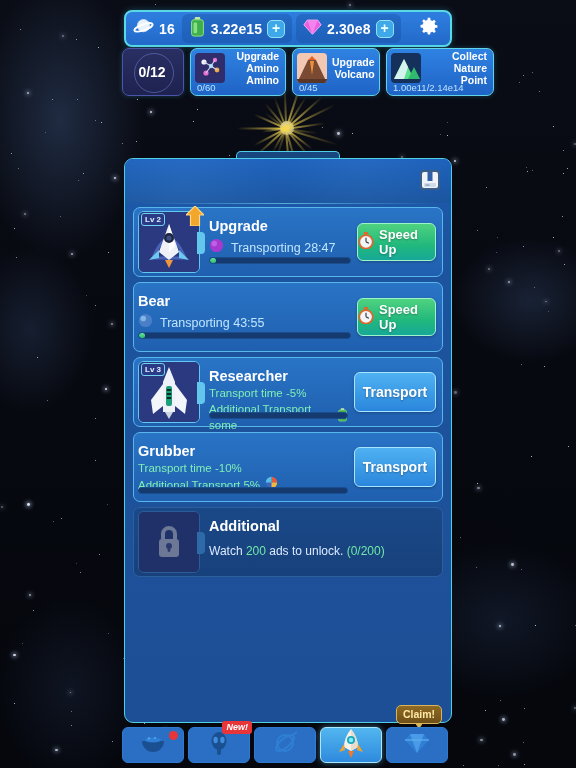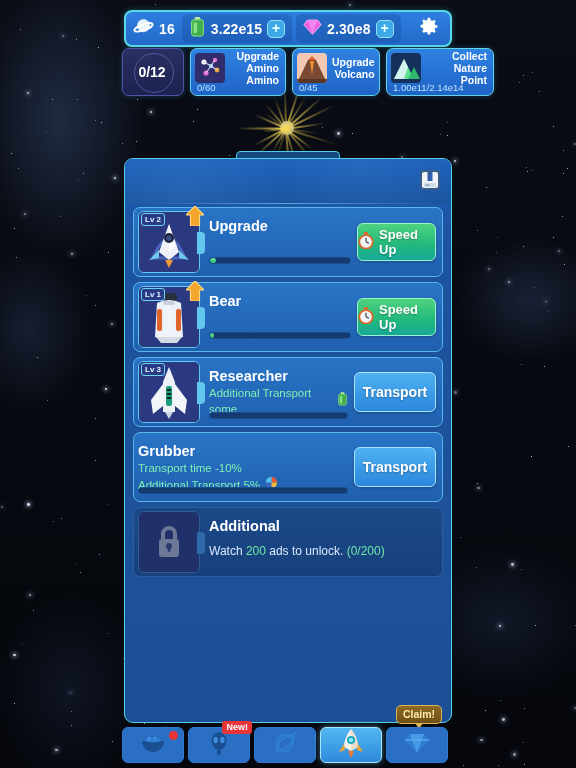--- a/index.html
+++ b/index.html
@@ -212,21 +212,21 @@
     box-shadow:0 1px 3px rgba(0,0,0,.25);
   }
   .btn-transport {
     width:82px; height:40px; font-size:14px;
     background:linear-gradient(180deg,#4fb2f2 0%, #2a86dc 100%);
     border:1.5px solid #a7e4ff;
     box-shadow:0 1px 3px rgba(0,0,0,.25);
   }
 
   
-  #bottomnav { position:absolute; left:122px; top:727px; display:flex; gap:4px; }
+  #bottomnav { position:absolute; left:122px; top:727px; display:flex; gap:4px;font-style:italic; }
   .nav {
     position:relative;
     width:62px; height:36px; border-radius:6px;
     background:#2a6fc4; border:1px solid #2f7ad1;
     display:flex; align-items:center; justify-content:center;
   }
   .nav.active {
     background:linear-gradient(180deg,#52b6ef,#2e8ade);
     border:1.5px solid #a8e8ff;
     box-shadow:0 0 6px rgba(110,210,255,.5);
@@ -690,63 +690,60 @@
         <div class="lv-badge">Lv 2</div>
         <div class="up-arrow">
           <svg width="18" height="20" viewBox="0 0 18 20">
             <path d="M9 0 L18 9 H13.5 V20 H4.5 V9 H0 Z" fill="#f2a62c" stroke="#ffd780" stroke-width="1.2"></path>
           </svg>
         </div>
         <div class="thumb-tab"></div>
       </div>
       <div class="ship-body">
         <div class="ship-name">Upgrade</div>
+        <div class="ship-status">
+          <span class="ico">
+            <svg width="15" height="15" viewBox="0 0 16 16">
+              <circle cx="8" cy="8" r="7" fill="#a43ad0"></circle>
+              <circle cx="5.6" cy="5.8" r="3" fill="#d06ef0" opacity=".7"></circle>
+            </svg>
+          </span>
+          <span class="txt">Transporting 28:47</span>
+        </div>
         <div class="pbar">
           <div class="fill" style="width:4%"></div>
         </div>
       </div>
       <div class="ship-action">
         <div class="btn btn-speed">
           <span class="ico">
             <svg width="16" height="17" viewBox="0 0 18 19">
               <rect x="6.5" y="0" width="5" height="2.6" rx="1" fill="#e0662b"></rect>
               <circle cx="9" cy="11" r="7.6" fill="#f2f6fa" stroke="#e0662b" stroke-width="2"></circle>
               <line x1="9" y1="11" x2="9" y2="6.5" stroke="#444" stroke-width="1.4"></line>
               <line x1="9" y1="11" x2="12.3" y2="12.6" stroke="#444" stroke-width="1.4"></line>
             </svg>
           </span>
           <span>Speed Up</span>
         </div>
       </div>
     </div>
 
     <div class="ship">
-      <div class="ship-thumb">
-        <div class="thumb-inner">
-          <svg width="60" height="60" viewBox="0 0 60 60">
-            <rect width="60" height="60" fill="#2b3a80"></rect>
-            <rect x="22" y="6" width="16" height="8" rx="3" fill="#2a2f3f"></rect>
-            <path d="M18 16 Q30 10 42 16 L44 50 Q30 56 16 50 Z" fill="#eef2f8"></path>
-            <rect x="26" y="20" width="8" height="26" rx="3" fill="#f0f4f9"></rect>
-            <rect x="18" y="22" width="5" height="22" rx="2" fill="#e0652c"></rect>
-            <rect x="37" y="22" width="5" height="22" rx="2" fill="#e0652c"></rect>
-            <rect x="24" y="14" width="12" height="4" rx="2" fill="#c8d2dd"></rect>
-            <path d="M17 50 L22 56 H38 L43 50 Z" fill="#d3dbe4"></path>
-          </svg>
-        </div>
-        <div class="lv-badge">Lv 1</div>
-        <div class="up-arrow">
-          <svg width="18" height="20" viewBox="0 0 18 20">
-            <path d="M9 0 L18 9 H13.5 V20 H4.5 V9 H0 Z" fill="#f2a62c" stroke="#ffd780" stroke-width="1.2"></path>
-          </svg>
-        </div>
-        <div class="thumb-tab"></div>
-      </div>
       <div class="ship-body">
         <div class="ship-name">Bear</div>
+        <div class="ship-status">
+          <span class="ico">
+            <svg width="15" height="15" viewBox="0 0 16 16">
+              <circle cx="8" cy="8" r="7" fill="#4a7fc8"></circle>
+              <circle cx="5.6" cy="5.8" r="3" fill="#8fc2ef" opacity=".8"></circle>
+            </svg>
+          </span>
+          <span class="txt">Transporting 43:55</span>
+        </div>
         <div class="pbar">
           <div class="fill" style="width:3%"></div>
         </div>
       </div>
       <div class="ship-action">
         <div class="btn btn-speed">
           <span class="ico">
             <svg width="16" height="17" viewBox="0 0 18 19">
               <rect x="6.5" y="0" width="5" height="2.6" rx="1" fill="#e0662b"></rect>
               <circle cx="9" cy="11" r="7.6" fill="#f2f6fa" stroke="#e0662b" stroke-width="2"></circle>
@@ -773,20 +770,23 @@
             <rect x="27.8" y="35" width="4.4" height="2" fill="#0d2a22"></rect>
             <path d="M26 50 L30 57 L34 50 Z" fill="#cdd6e0"></path>
           </svg>
         </div>
         <div class="lv-badge">Lv 3</div>
         <div class="thumb-tab"></div>
       </div>
       <div class="ship-body">
         <div class="ship-name">Researcher</div>
         <div class="ship-perk">
+          <span>Transport time -5%</span>
+        </div>
+        <div class="ship-perk">
           <span>Additional Transport some</span>
           <span class="ico">
             <svg width="11" height="14" viewBox="0 0 18 22">
               <rect x="6" y="0" width="6" height="3" rx="1" fill="#bfe9a8"></rect>
               <rect x="2.5" y="3" width="13" height="18" rx="2.6" fill="#3fae4b" stroke="#8fe08a" stroke-width="1.1"></rect>
               <rect x="4.6" y="6" width="4" height="12" rx="1.4" fill="#9ff09a" opacity=".75"></rect>
             </svg>
           </span>
         </div>
         <div class="pbar" style="bottom:3px;">

